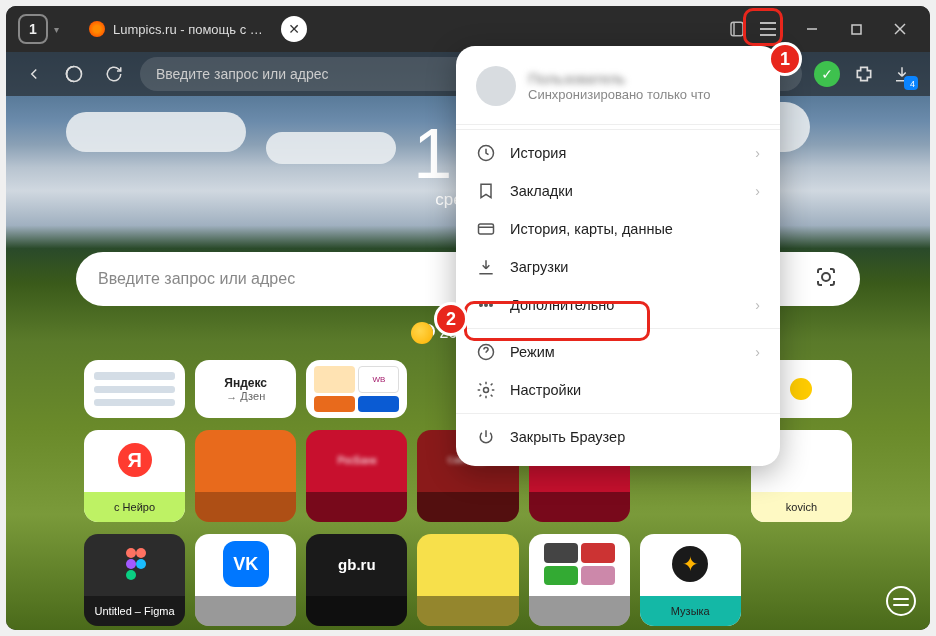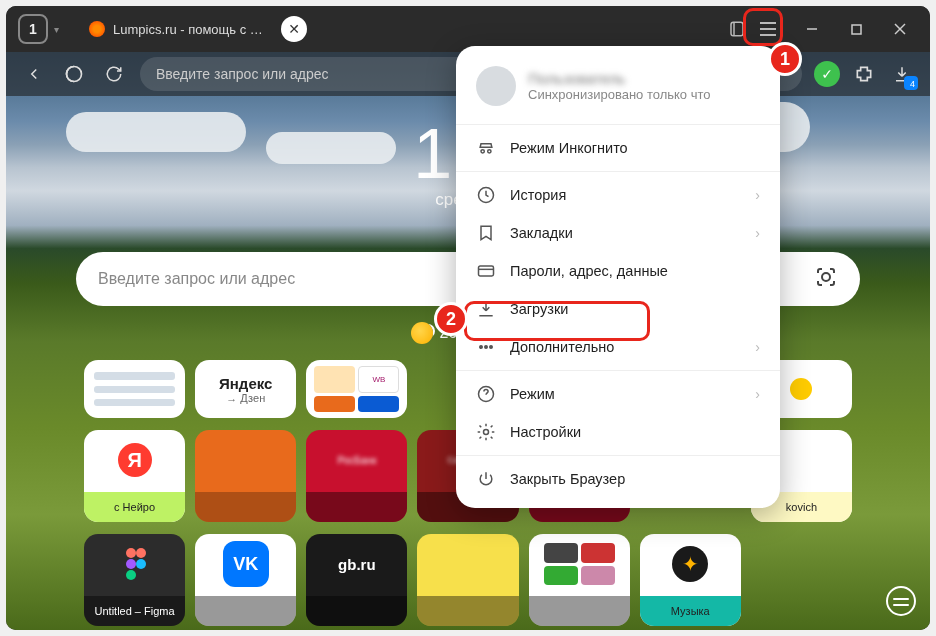--- a/index.html
+++ b/index.html
@@ -51,21 +51,21 @@
   .searchbar { position: absolute; top: 246px; left: 70px; right: 70px; height: 54px; background: #fff; border-radius: 28px; display: flex; align-items: center; padding: 0 22px; font-size: 16px; color: #888; z-index: 3; }
   .searchbar .cam { margin-left: auto; }
   .weather-row { position:absolute; top:316px; left:0; right:0; display:flex; justify-content:center; gap:26px; color:#fff; font-size:16px; z-index:3; }
   .wx { display:flex; align-items:center; gap:6px; font-weight:500;}
   .sun-ic { width:22px; height:22px; border-radius:50%; background:radial-gradient(circle at 40% 40%, #ffd54a, #ffb300); box-shadow: 6px -2px 0 -4px #fff;}
   .green-dot { width:20px; height:20px; border-radius:50%; background:#3ec14e; }
   
   
   .tiles { position: absolute; top: 354px; left: 78px; right: 78px; display: grid; grid-template-columns: repeat(7, 1fr); gap: 10px; z-index: 3; }
   .tile { height: 58px; background: #fff; border-radius: 14px; display:flex; align-items:center; justify-content:center; overflow:hidden; position:relative; }
-  .tile .big { font-size:15px; font-weight:700; color:#222; }
+  .tile .big { font-size:12px; font-weight:700; color:#222; }
   .tile .sub { font-size:11px; color:#666; }
   .mini-grid { display:grid; grid-template-columns:1fr 1fr; gap:3px; width:84%; height:80%; }
   .mini-grid div { background:#eee; border-radius:4px; }
   .blur-stripes { width:80%; height:60%; display:flex; flex-direction:column; gap:6px; }
   .blur-stripes div { height:10px; background:#d4dde6; border-radius:3px; filter:blur(0.5px);}
   .blur-stripes div:first-child{height:12px;}
   .eq { position:absolute; bottom:8px; right:14px; width:30px; height:30px; border:2px solid #fff; border-radius:50%; display:flex; align-items:center; justify-content:center; z-index:4;}
   .eq::before, .eq::after { content:""; position:absolute; background:#fff; height:2px; border-radius:2px;}
   .eq::before { width:16px; top:10px; }
   .eq::after { width:16px; top:16px; }
@@ -321,28 +321,20 @@
 
   <div class="menu">
     <div class="menu-user">
       <div class="avatar"></div>
       <div>
         <div class="user-name">Пользователь</div>
         <div class="user-sub">Синхронизировано только что</div>
       </div>
     </div>
     <div class="menu-sep"></div>
-    <div class="menu-item">
-      <span class="mi-icon">
-          <svg viewBox="0 0 24 24" width="20" height="20">
-            <path d="M7 11h10M6 7h12l1 4H5zM8 18a2 2 0 100-4 2 2 0 000 4zm8 0a2 2 0 100-4 2 2 0 000 4z"></path>
-          </svg>
-        </span>
-      <span>Режим Инкогнито</span>
-    </div>
     <div class="menu-sep"></div>
     <div class="menu-item">
       <span class="mi-icon">
           <svg viewBox="0 0 24 24" width="20" height="20">
             <circle cx="12" cy="12" r="9"></circle>
             <path d="M12 7v5l3 2"></path>
           </svg>
         </span>
       <span>История</span>
         <span class="chev">›</span>
@@ -356,21 +348,21 @@
       <span>Закладки</span>
         <span class="chev">›</span>
     </div>
     <div class="menu-item">
       <span class="mi-icon">
           <svg viewBox="0 0 24 24" width="20" height="20">
             <rect x="3" y="6" width="18" height="12" rx="2"></rect>
             <path d="M3 10h18"></path>
           </svg>
         </span>
-      <span>Пароли, адрес, данные</span>
+      <span>История, карты, данные</span>
     </div>
     <div class="menu-item">
       <span class="mi-icon">
           <svg viewBox="0 0 24 24" width="20" height="20">
             <path d="M12 4v10m0 0l-4-4m4 4l4-4M4 20h16"></path>
           </svg>
         </span>
       <span>Загрузки</span>
     </div>
     <div class="menu-item">

